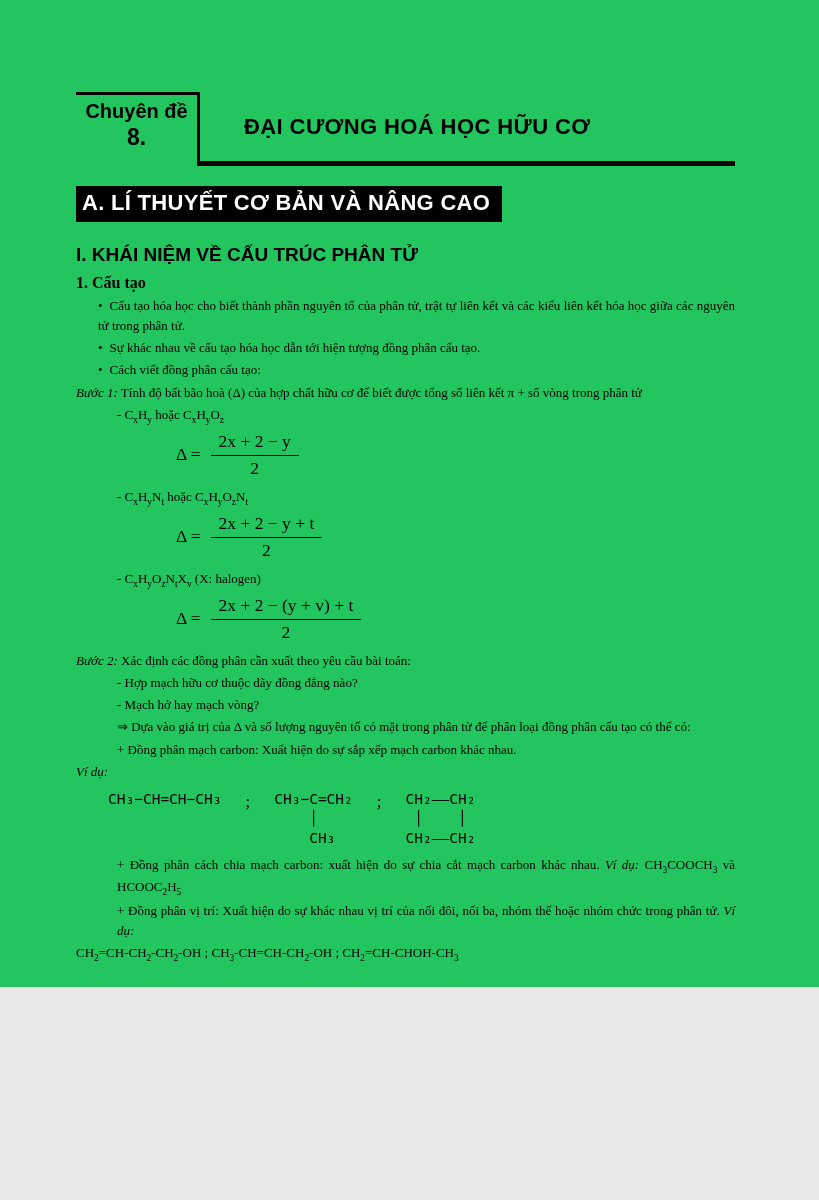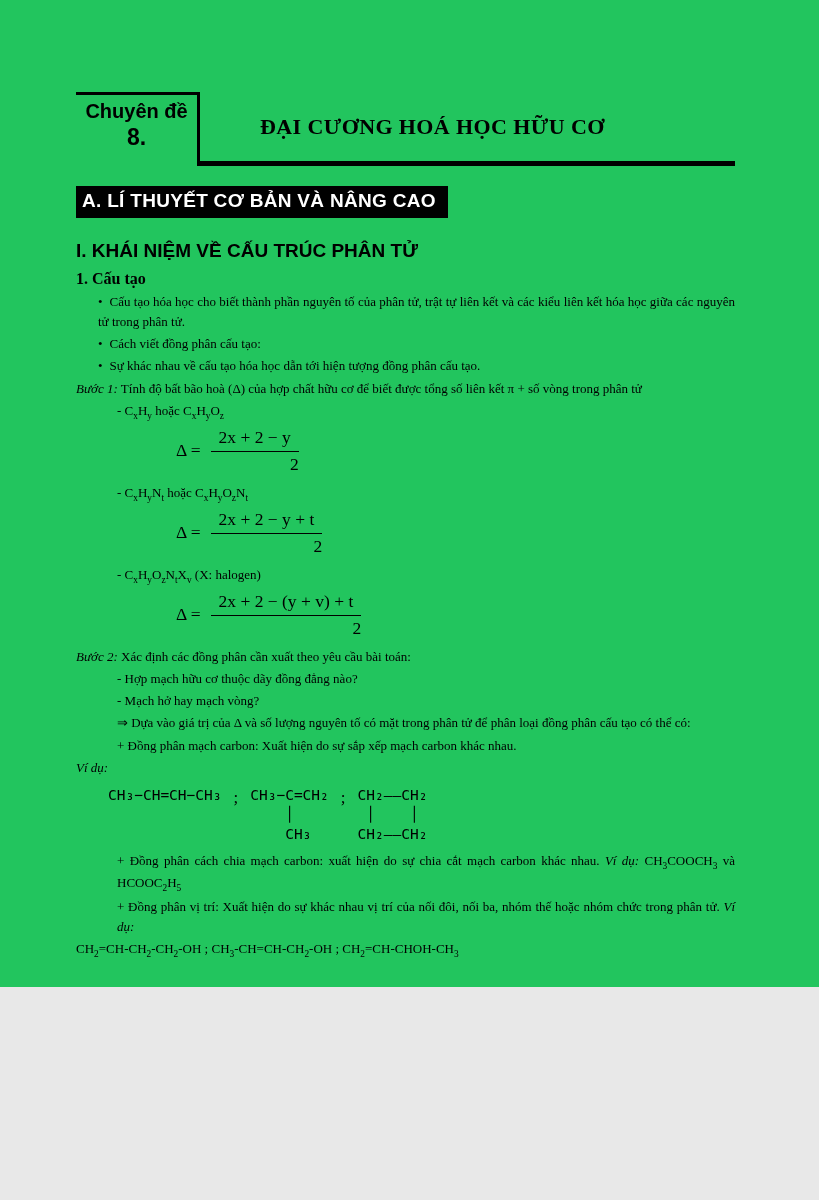--- a/index.html
+++ b/index.html
@@ -19,29 +19,29 @@
     text-align: center; padding-top: 5px;
     font-family: "Liberation Sans", sans-serif; font-weight: bold;
   }
   .chapter-box .l1 { font-size: 20px; }
   .chapter-box .l2 { font-size: 23px; margin-top: 1px; }
   .chapter-title-cell {
     flex: 1; border-bottom: 5px solid #000;
     display: flex; align-items: center; padding-left: 44px; box-sizing: border-box;
   }
   .chapter-title {
-    margin: 16px; font-family: Liberation Serif, serif;
+    margin: 0; font-family: Liberation Sans, sans-serif;
     font-size: 22px; font-weight: bold; letter-spacing: 0.4px;
   }
 
   
   .section-a-bar {
     display: inline-block; background: #000; color: #fff;
     font-family: "Liberation Sans", sans-serif; font-weight: bold;
-    font-size: 19px; padding: 4px 12px 6px 6px; margin: 4px 0 10px 0;
+    font-size: 22px; padding: 4px 12px 6px 6px; margin: 4px 0 10px 0;
     letter-spacing: 0.3px;
   }
   .heading-i {
     font-family: "Liberation Sans", sans-serif; font-weight: bold;
     font-size: 19px; margin: 12px 0 0 0;
   }
   .heading-1 { font-size: 16px; font-weight: bold; margin: 8px 0 4px 0; }
 
   
   .body-p {
@@ -54,27 +54,27 @@
   .indent { margin-left: 41px; }
   .italic { font-style: italic; }
   sub { font-size: 0.72em; }
 
   
   .formula {
     display: flex; align-items: center; width: fit-content;
     margin: 4px 0 8px 100px; font-size: 17.5px;
   }
   .formula .lhs { margin-right: 10px; }
-  .frac { display: inline-flex; flex-direction: column; text-align: right; }
+  .frac { display: inline-flex; flex-direction: column; text-align: center; }
   .frac .num { padding: 0 8px 3px 8px; border-bottom: 1.5px solid #000; }
   .frac .den { padding-top: 2px; }
 
   
   .structures {
-    display: flex; align-items: flex-start; gap: 12px;
+    display: flex; align-items: flex-start; gap: 24px;
     margin: 8px 0 6px 32px;
     font-family: "DejaVu Sans Mono", monospace;
     font-size: 14.5px; line-height: 1.35;
   }
   .struct div { white-space: pre; }
   .struct-sep { font-family: "Liberation Serif", serif; font-size: 17px; padding-top: 1px; }
 
   .page-number { position: absolute; right: 70px; top: 1100px; font-size: 17px; }
 </style>
 </head>
@@ -96,22 +96,22 @@
   
   <div class="section-a-bar">A. LÍ THUYẾT CƠ BẢN VÀ NÂNG CAO</div>
 
   
   <div class="heading-i">I. KHÁI NIỆM VỀ CẤU TRÚC PHÂN TỬ</div>
 
   
   <div class="heading-1">1. Cấu tạo</div>
 
   <p class="body-p bullet-p"><span class="bullet-marker">•</span><span>Cấu tạo hóa học cho biết thành phần nguyên tố của phân tử, trật tự liên kết và các kiểu liên kết hóa học giữa các nguyên tử trong phân tử.</span></p>
+  <p class="body-p bullet-p"><span class="bullet-marker">•</span><span>Sự khác nhau về cấu tạo hóa học dẫn tới hiện tượng đồng phân cấu tạo.</span></p>
   <p class="body-p bullet-p"><span class="bullet-marker">•</span><span>Cách viết đồng phân cấu tạo:</span></p>
-  <p class="body-p bullet-p"><span class="bullet-marker">•</span><span>Sự khác nhau về cấu tạo hóa học dẫn tới hiện tượng đồng phân cấu tạo.</span></p>
 
   
   <p class="body-p hang"><span class="italic">Bước 1:</span> <span>Tính độ bất bão hoà (Δ) của hợp chất hữu cơ để biết được tổng số liên kết π + số vòng trong phân tử</span></p>
 
   <p class="body-p indent">- C<sub>x</sub>H<sub>y</sub> hoặc C<sub>x</sub>H<sub>y</sub>O<sub>z</sub></p>
   <div class="formula">
     <span class="lhs">Δ =</span>
     <span class="frac">
       <span class="num">2x + 2 − y</span>
       <span class="den">2</span>

